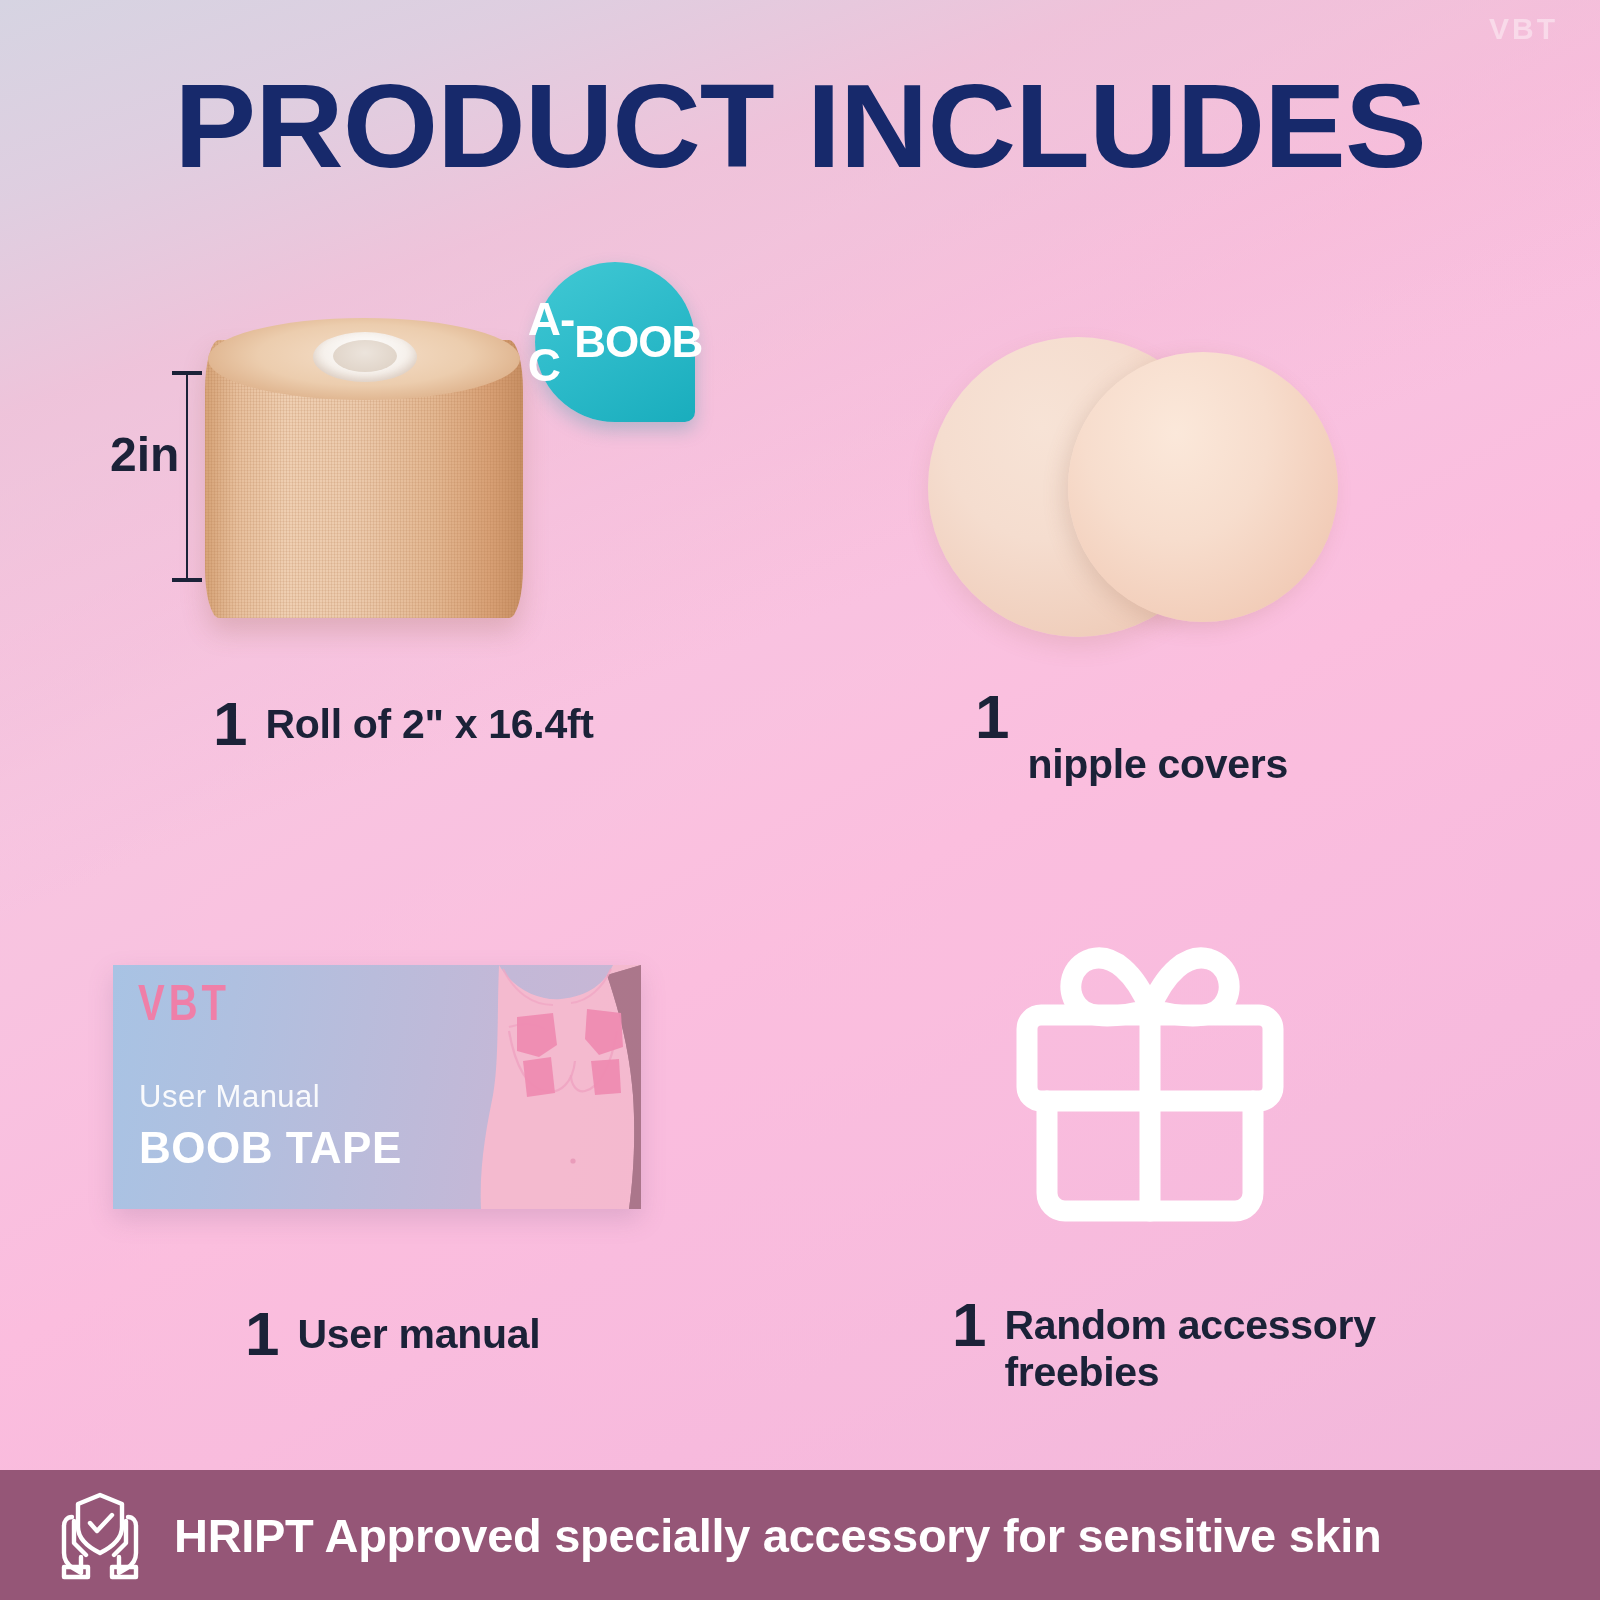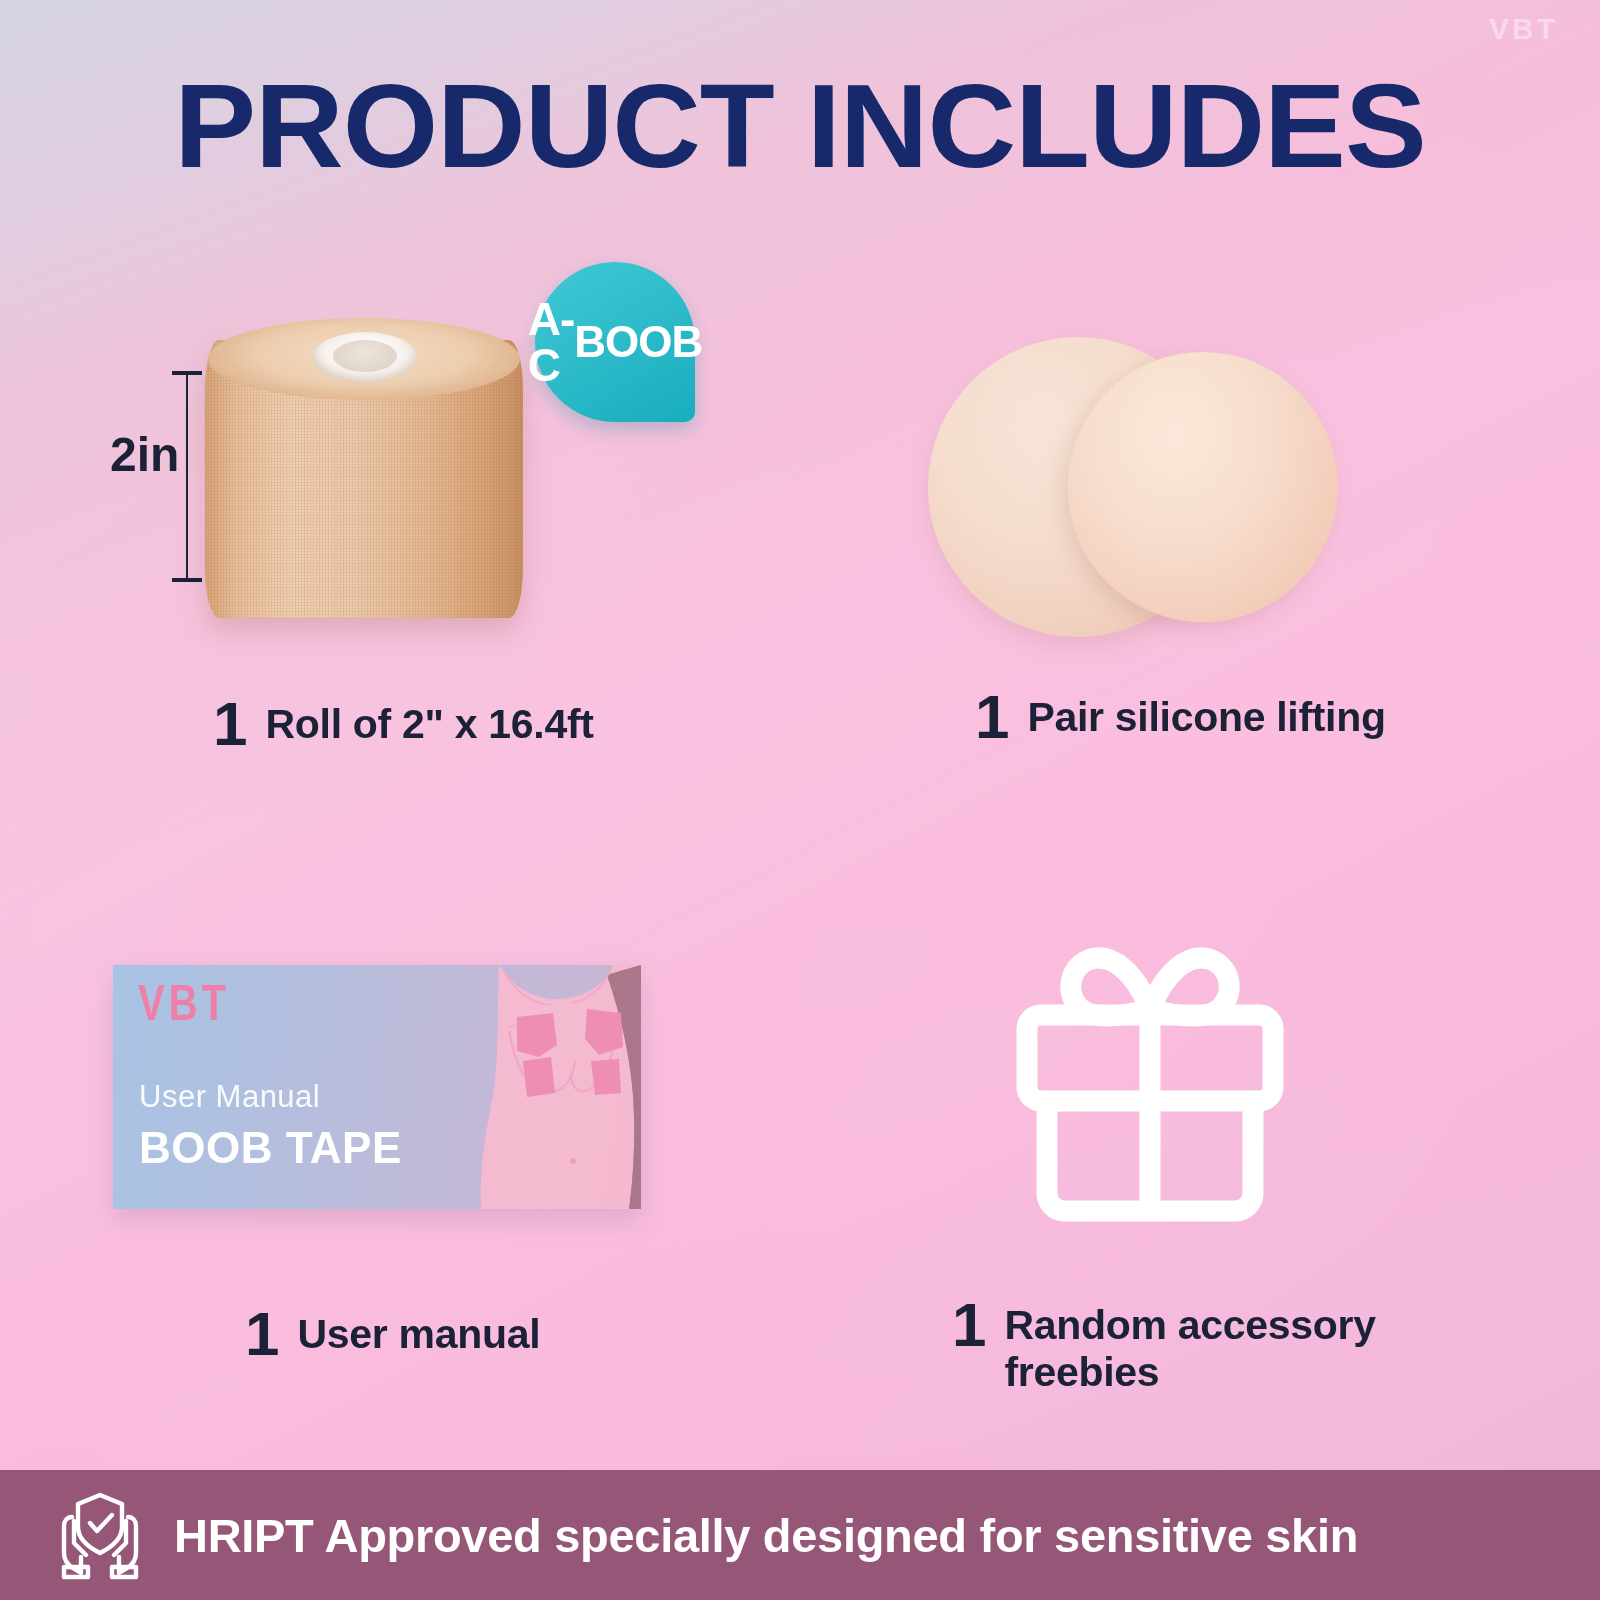--- a/index.html
+++ b/index.html
@@ -193,21 +193,22 @@
   <span class="cap-num">1</span>
   <span class="cap-text">Roll of 2" x 16.4ft</span>
 </div>
 
 <div class="cover" id="cover-back"></div>
 <div class="cover" id="cover-front"></div>
 
 <div class="caption" style="left:975px; top:688px;">
   <span class="cap-num">1</span>
   <span class="cap-text">
-    <span>Pair silicone lifting</span><br>
+    <br>
+    <span>nipple covers</span>
   </span>
 </div>
 
 <div id="manual">
   <div id="manual-logo">VBT</div>
   <div id="manual-sub">User Manual</div>
   <div id="manual-main">BOOB TAPE</div>
   <svg id="manual-art" viewBox="0 0 220 244">
     <path d="M78 0 C92 24 118 36 140 34 C168 31 184 18 192 0 L220 0 L220 244 L60 244 C58 200 66 160 72 130 C78 96 76 48 78 0 Z" fill="#f7b9cf" opacity=".95"></path>
     <path d="M186 10 C196 40 208 80 212 130 C215 175 212 215 208 244 L220 244 L220 0 Z" fill="#ecа0bd" opacity=".55"></path>
@@ -256,14 +257,14 @@
       <path d="M48 8 L70 17 L70 40 C70 52 60 60 48 66 C36 60 26 52 26 40 L26 17 Z"></path>
       <path d="M38 36 L45 44 L60 28"></path>
       <path d="M22 30 C17 30 14 34 14 39 L14 66 C14 73 18 78 23 81 L31 86 L31 70" transform="translate(-2,0)"></path>
       <path d="M22 34 L22 56 L34 68"></path>
       <path d="M74 30 C79 30 82 34 82 39 L82 66 C82 73 78 78 73 81 L65 86 L65 70" transform="translate(2,0)"></path>
       <path d="M74 34 L74 56 L62 68"></path>
       <rect x="12" y="80" width="24" height="10"></rect>
       <rect x="60" y="80" width="24" height="10"></rect>
     </g>
   </svg>
-  <div id="banner-text">HRIPT Approved specially designed for sensitive skin</div>
+  <div id="banner-text">HRIPT Approved specially accessory for sensitive skin</div>
 </div>
 
 </body></html>

